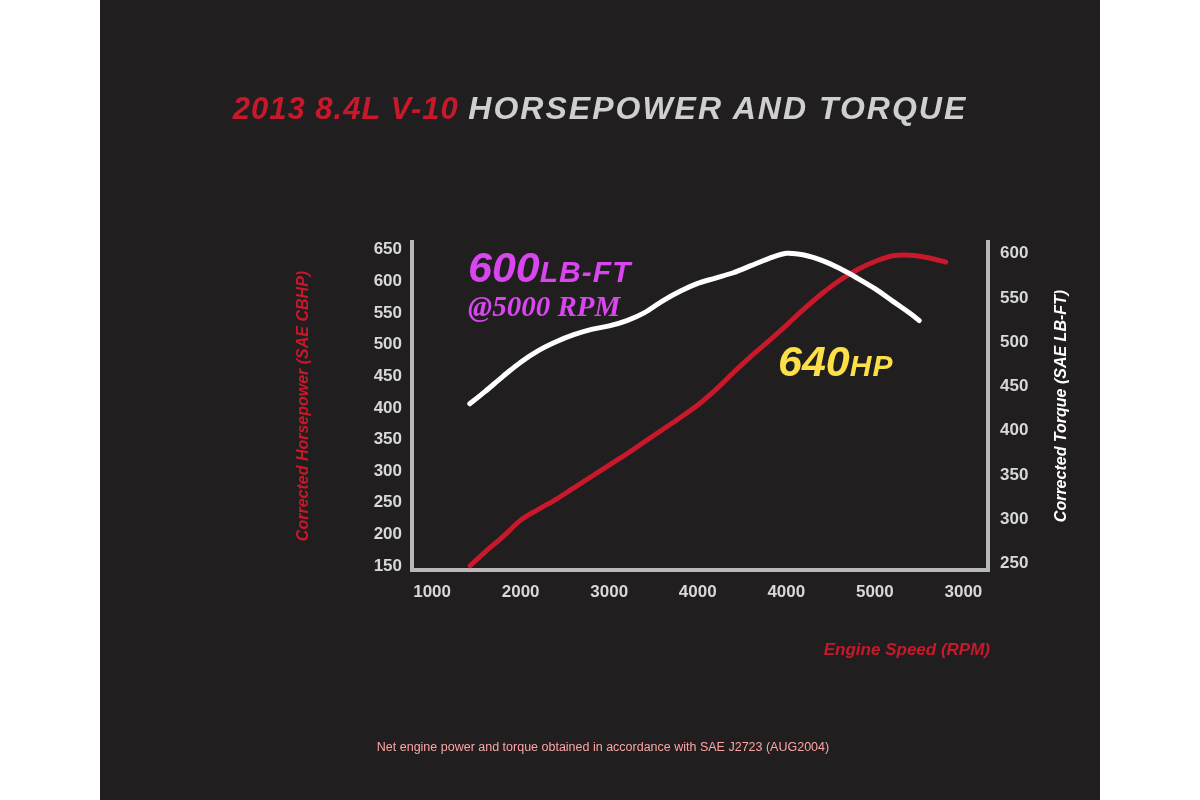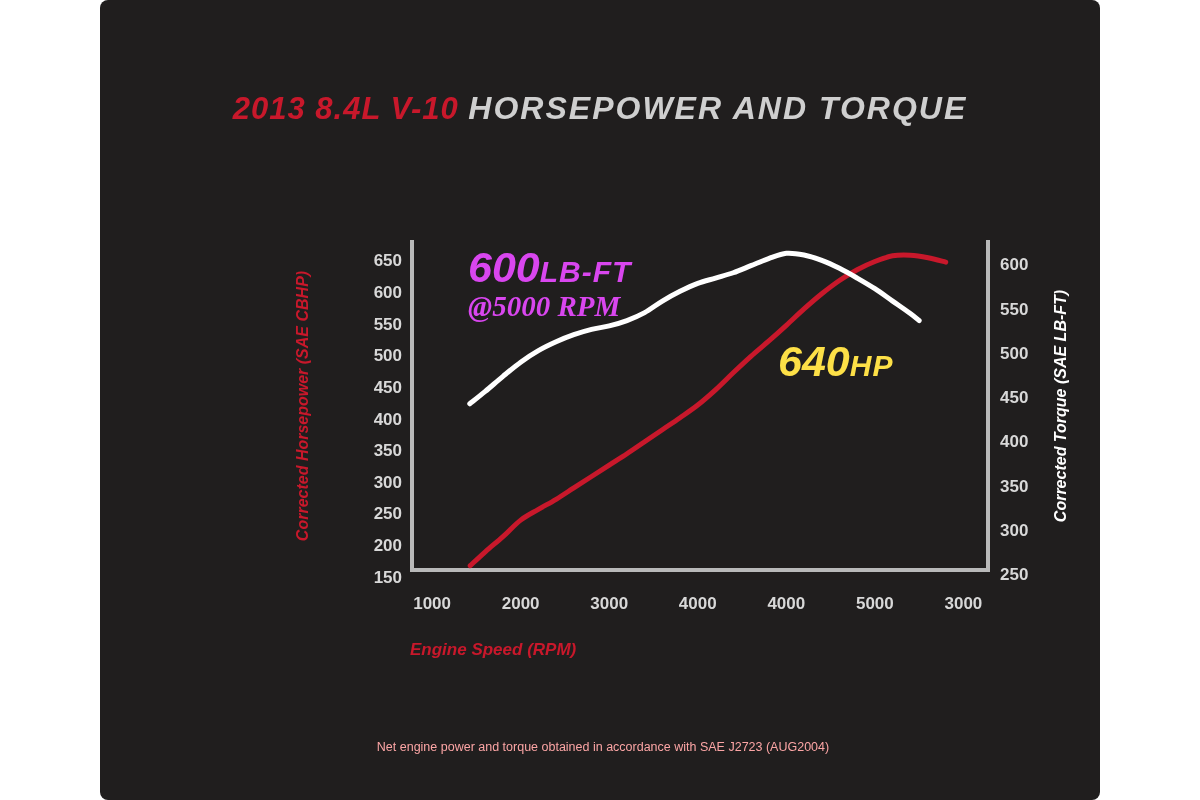--- a/index.html
+++ b/index.html
@@ -22,21 +22,20 @@
   }
 
   
   #panel {
     position: absolute;
     left: 100px;
     top: 0px;
     width: 1000px;
     height: 800px;
     background: #201e1e;
-    border-radius: 8px;
   }
 
   
   #title-block {
     position: absolute;
     left: 0;
     top: 90px;
     width: 1000px;
     text-align: center;
     white-space: nowrap;
@@ -96,21 +95,20 @@
   }
 
   
   .tick {
     position: absolute;
     font-weight: bold;
     font-size: 17px;
     color: #d8d8d8;
     white-space: nowrap;
     font-family: "Liberation Sans", sans-serif;
-    margin-top: 12px;
   }
   .tick-left {
     right: 0;
     text-align: right;
     transform: translateY(-50%);
   }
   .tick-right {
     left: 0;
     text-align: left;
     transform: translateY(-50%);
@@ -170,21 +168,21 @@
     font-style: italic;
     font-weight: bold;
     font-size: 16px;
     white-space: nowrap;
   }
   #xlabel {
     position: absolute;
     left: 310px;
     top: 640px;
     width: 580px;
-    text-align: left;
+    text-align: right;
     color: #c8182b;
     font-style: italic;
     font-weight: bold;
     font-size: 17px;
     white-space: nowrap;
   }
 
   
   .callout {
     position: absolute;

